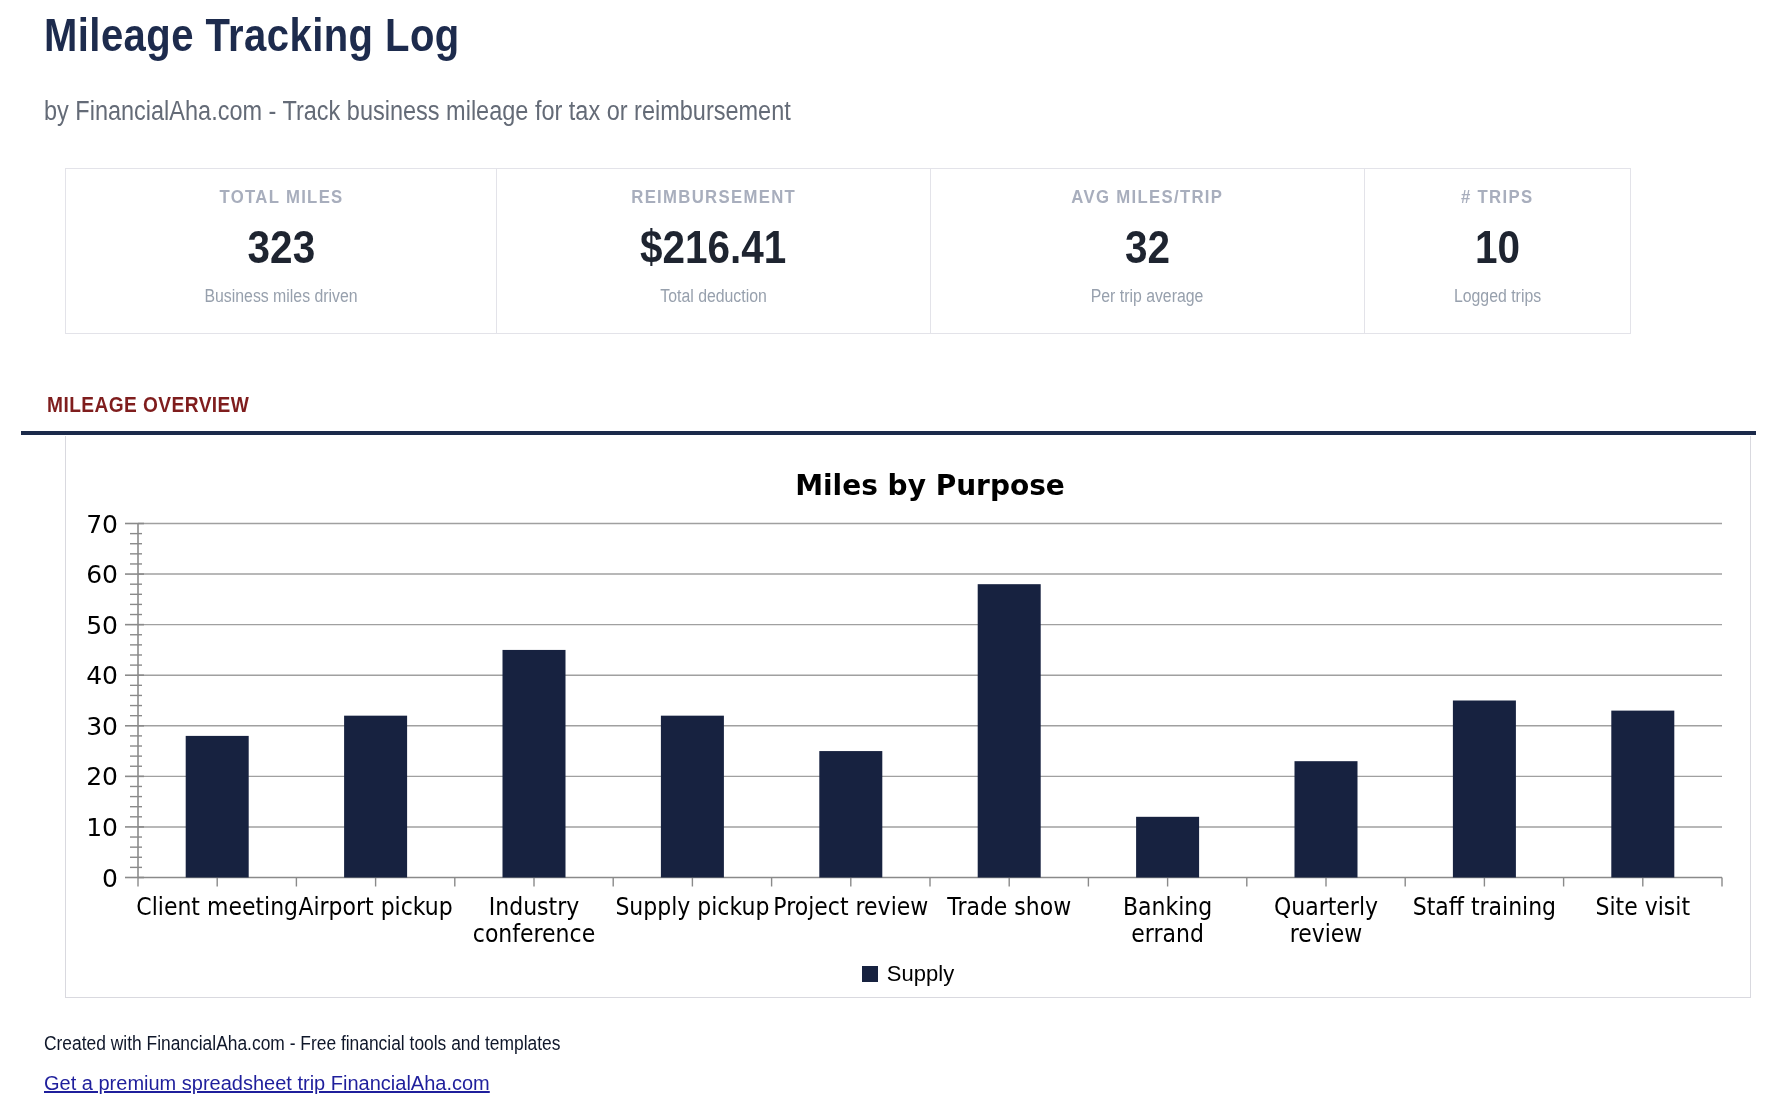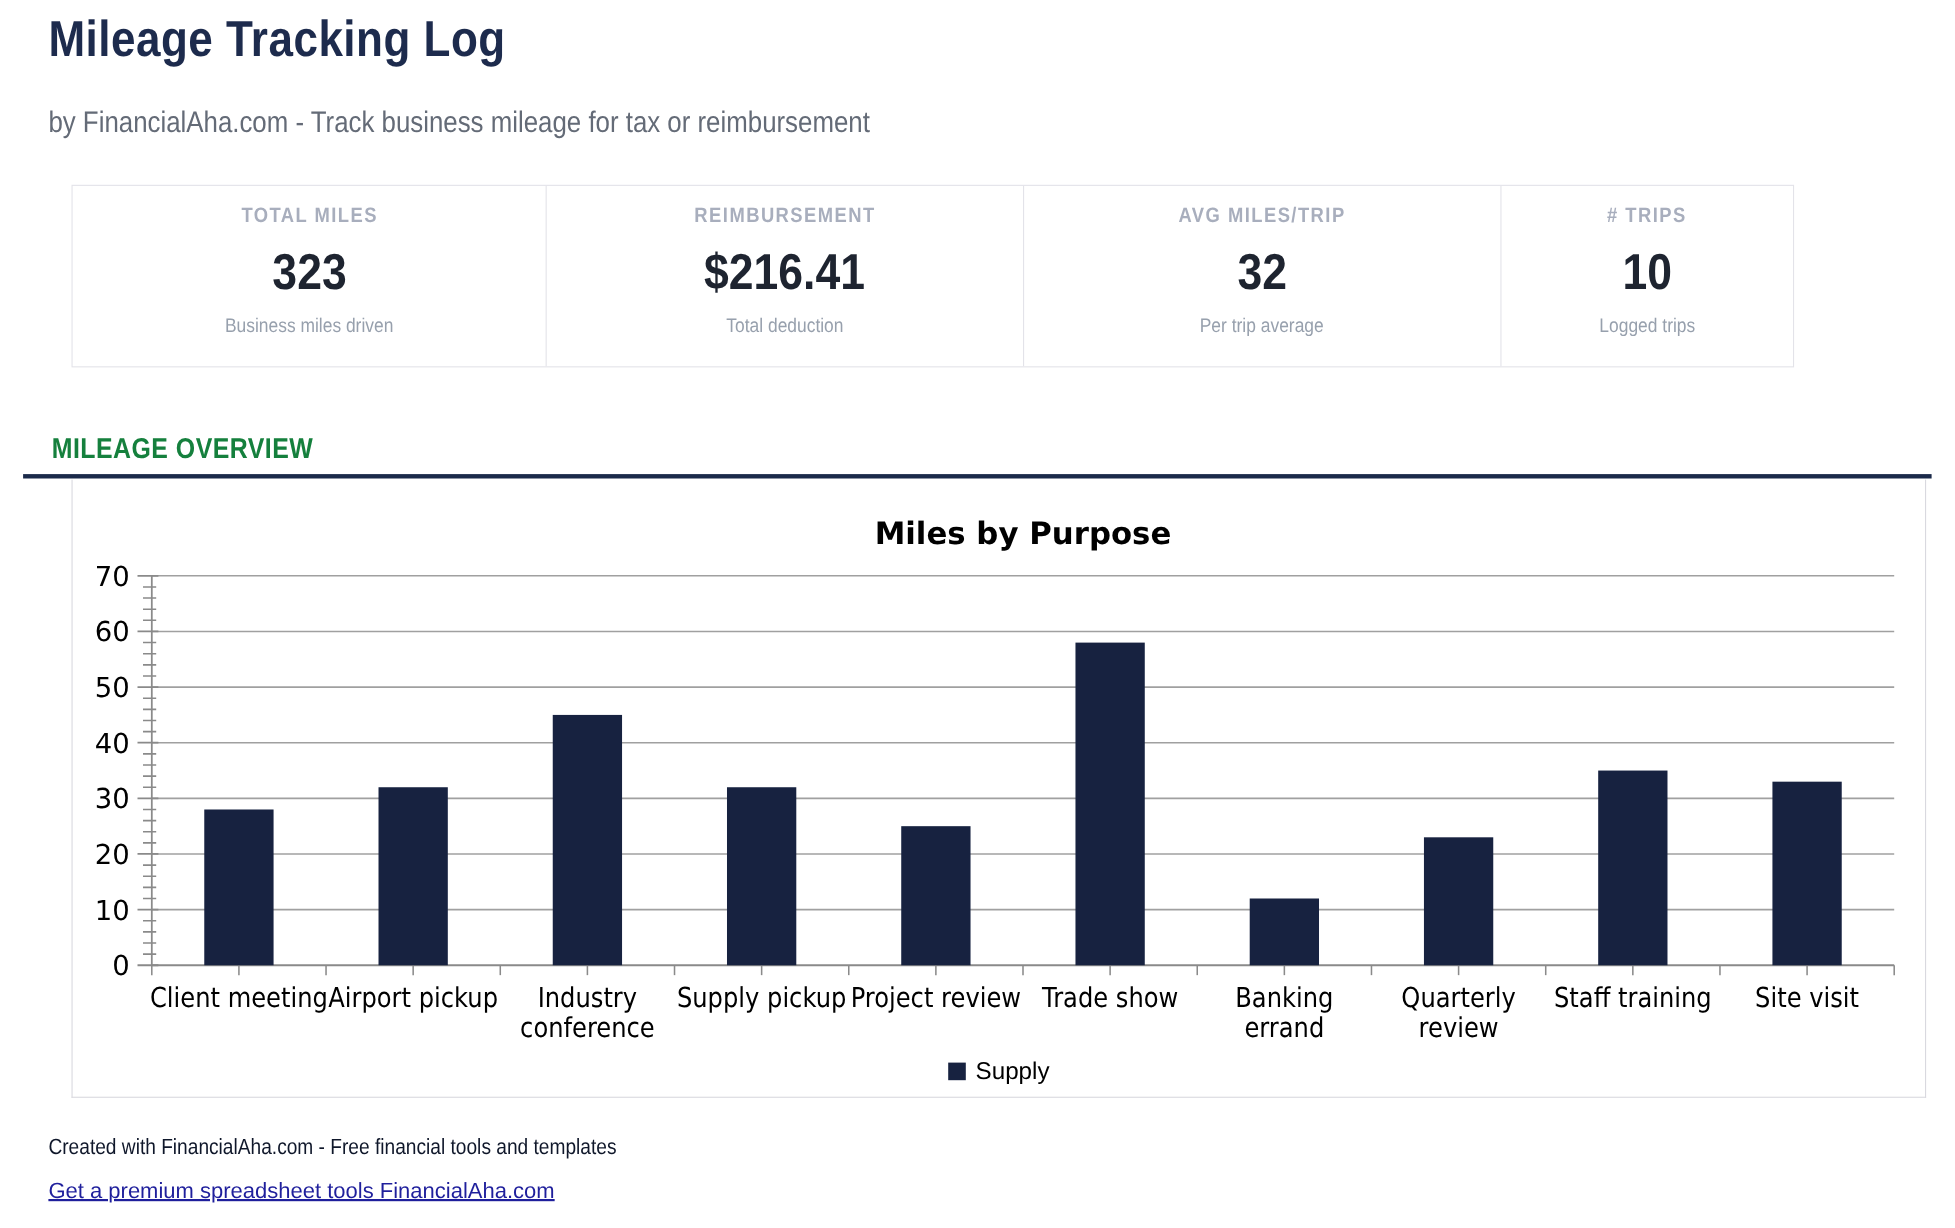--- a/index.html
+++ b/index.html
@@ -15,21 +15,21 @@
 
   .stats{position:absolute;left:65px;top:168px;width:1566px;height:166px;
          display:grid;grid-template-columns:464fr 467fr 468fr 287fr;
          border:1px solid #e3e3e9;box-sizing:border-box;background:#fff;}
   .stat{display:flex;flex-direction:column;align-items:center;padding-top:17px;box-sizing:border-box;}
   .stat + .stat{border-left:1px solid #e3e3e9;}
   .stat-label{font-size:19px;font-weight:bold;color:#a8aebd;letter-spacing:1.5px;}
   .stat-value{margin-top:12px;font-size:46px;font-weight:bold;color:#1e2430;}
   .stat-caption{margin-top:12px;font-size:18px;color:#97a0ad;}
 
-  .section-heading{position:absolute;left:47px;top:392px;font-size:26px;font-weight:bold;color:#15803d;letter-spacing:.5px;}
+  .section-heading{position:absolute;left:47px;top:392px;font-size:22px;font-weight:bold;color:#7f1d1d;letter-spacing:.5px;}
   .section-rule{position:absolute;left:21px;top:431px;width:1735px;height:4px;background:#1b2a4a;}
 
   .chart-panel{position:absolute;left:65px;top:436px;width:1686px;height:562px;
                border:1px solid #d9d9df;border-top:none;box-sizing:border-box;background:#fff;}
   .chart-panel svg{display:block;width:100%;height:100%;font-family:"DejaVu Sans",sans-serif;}
   .chart-legend{position:absolute;left:0;right:0;bottom:10px;display:flex;align-items:center;justify-content:center;gap:9px;}
   .legend-swatch{width:16px;height:16px;background:#172240;display:inline-block;}
   .legend-label{font-size:22px;color:#000;}
 
   .footer-credit{position:absolute;left:44px;top:1032px;font-size:20px;color:#0f172a;}
@@ -177,15 +177,15 @@
       </svg>
     <div class="chart-legend">
       <span class="legend-swatch" style="background: rgb(23, 34, 64);"></span>
       <span class="legend-label">Supply</span>
     </div>
   </div>
 
   <div class="footer-credit">
     <span class="sx-l">Created with FinancialAha.com - Free financial tools and templates</span>
   </div>
-  <a class="footer-link" href="#">Get a premium spreadsheet tools FinancialAha.com</a>
+  <a class="footer-link" href="#">Get a premium spreadsheet trip FinancialAha.com</a>
 
 </div>
 
 </body></html>

